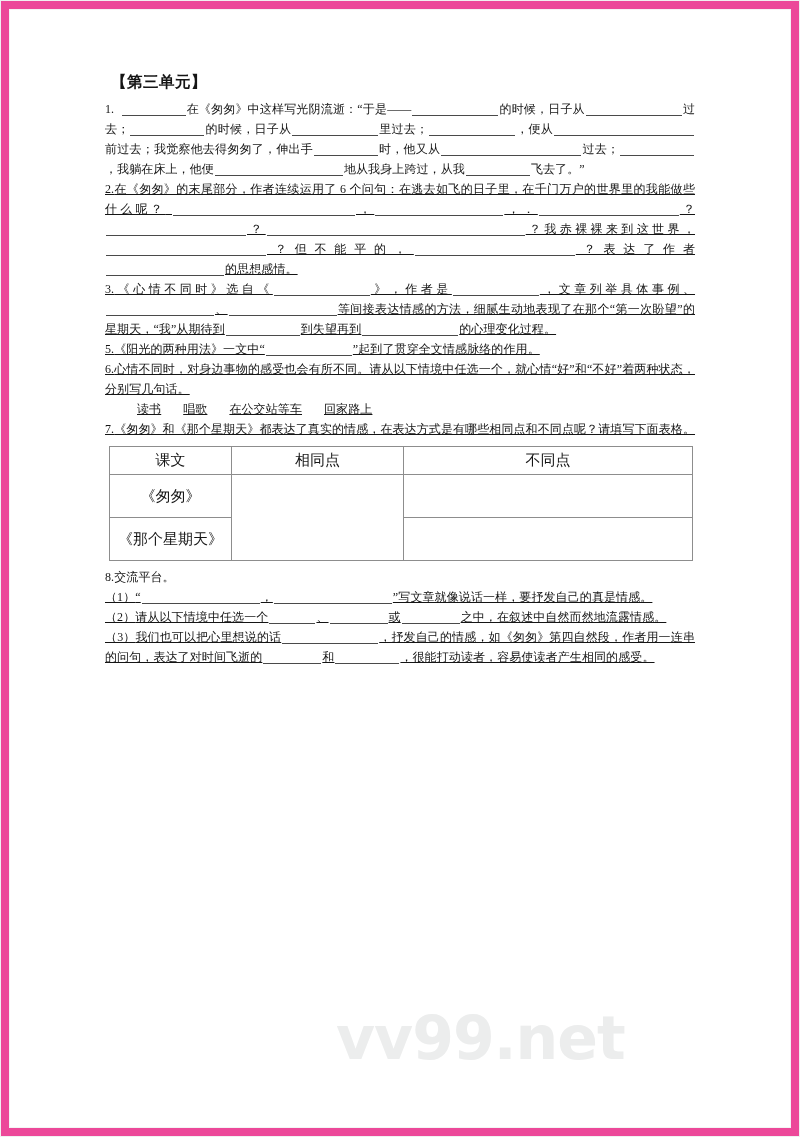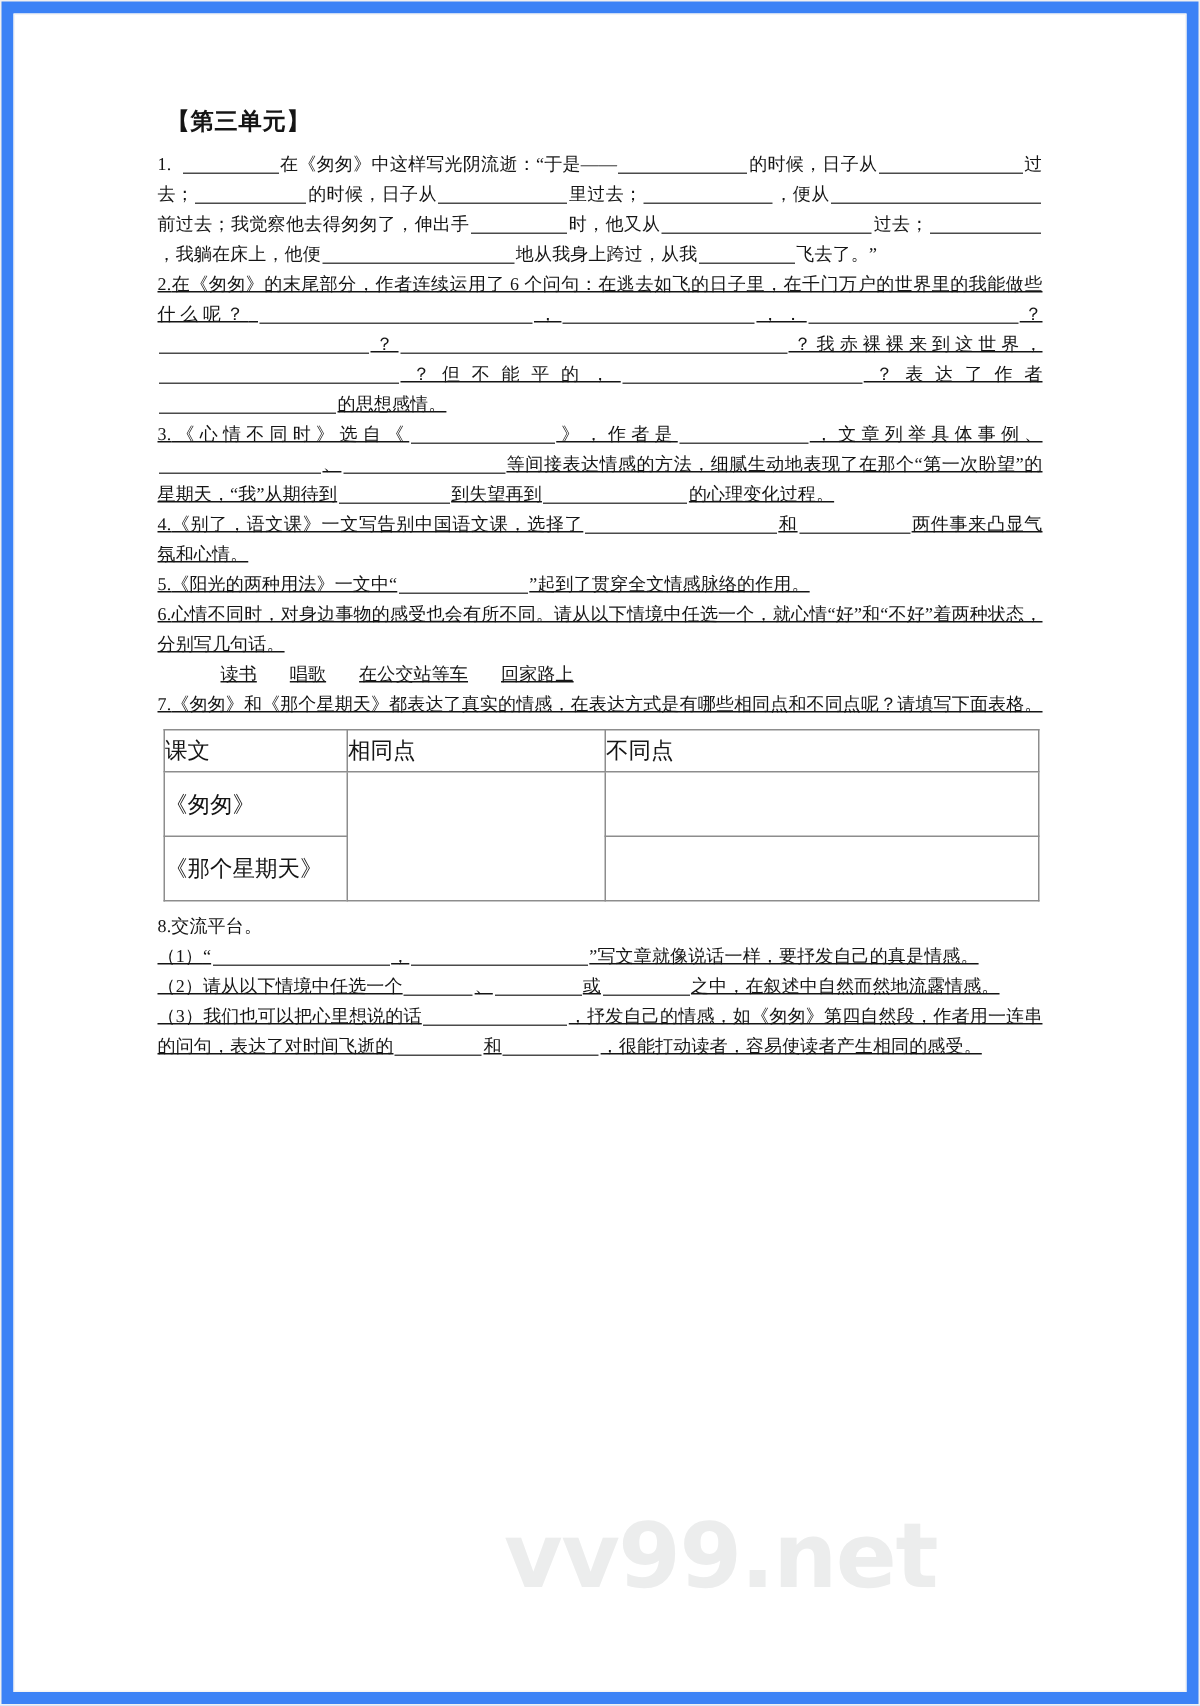--- a/index.html
+++ b/index.html
@@ -4,21 +4,21 @@
 <style>
   html, body {
     margin: 0;
     padding: 0;
     background: #ffffff;
   }
   .page {
     position: relative;
     width: 800px;
     height: 1137px;
-    background: #3b82f6;
+    background: #ec4899;
     box-sizing: border-box;
     border: 1px solid #f0f0f0;
     overflow: hidden;
     font-family: "Liberation Serif", "DejaVu Serif", serif;
     color: #151515;
   }
   .sheet {
     position: absolute;
     left: 8px;
     top: 8px;
@@ -66,21 +66,21 @@
   .w7  { width: 74px; }
   .w8  { width: 86px; }
   .w9  { width: 96px; }
   .w10 { width: 108px; }
   .w11 { width: 118px; }
   .w12 { width: 128px; }
   .w13 { width: 140px; }
   .w15 { width: 160px; }
   .w17 { width: 182px; }
   .w24 { width: 258px; }
-  .sp-item { margin-left: 42px; }
+  .sp-item { margin-left: 32px; }
   .scenarios span { margin-right: 22px; }
 
   
   .rule {
     display: inline-block;
     border-bottom: 1.15px solid #4a4a4a;
     height: 15px;
     vertical-align: -3px;
     margin-left: 4px;
   }
@@ -90,20 +90,21 @@
   
   table.cmp {
     border-collapse: collapse;
     width: 583px;
     margin: 7px 0 6px 4px;
     table-layout: fixed;
   }
   table.cmp td {
     border: 1.1px solid #8d8d8d;
     font-size: 15px;
+    text-align: center;
     vertical-align: middle;
     padding: 0;
     color: #151515;
   }
   td.c-head { height: 27px; }
   td.c-body { height: 42px; }
   col.col1 { width: 122px; }
   col.col2 { width: 172px; }
   col.col3 { width: 289px; }
 
@@ -129,21 +130,20 @@
   <div class="content">
 
     <div class="unit-title">【第三单元】</div>
 
     <p class="q"><span>1.</span>&nbsp;&nbsp;<span class="bl w6"></span><span>在《匆匆》中这样写光阴流逝：“于是——</span><span class="bl w8"></span><span>的时候，日子从</span><span class="bl w9"></span><span>过去；</span><span class="bl w7"></span><span>的时候，日子从</span><span class="bl w8"></span><span>里过去；</span><span class="bl w8"></span><span>，便从</span><span class="bl w13"></span><span>前过去；我觉察他去得匆匆了，伸出手</span><span class="bl w6"></span><span>时，他又从</span><span class="bl w13"></span><span>过去；</span><span class="bl w7"></span><span>，我躺在床上，他便</span><span class="bl w12"></span><span>地从我身上跨过，从我</span><span class="bl w6"></span><span>飞去了。”</span></p>
 
     <p class="q"><span>2.</span><span>在《匆匆》的末尾部分，作者连续运用了 6 个问句：在逃去如飞的日子里，在千门万户的世界里的我能做些什么呢？</span>&nbsp;<span class="bl w17"></span><span>，</span><span class="bl w12"></span><span>，．</span><span class="bl w13"></span><span>？</span><span class="bl w13"></span><span>？</span><span class="bl w24"></span><span>？我赤裸裸来到这世界，</span><span class="bl w15"></span><span>？但不能平的，</span><span class="bl w15"></span><span>？表达了作者</span><span class="bl w11"></span><span>的思想感情。</span></p>
 
     <p class="q"><span>3.</span><span>《心情不同时》选自《</span><span class="bl w9"></span><span>》，作者是</span><span class="bl w8"></span><span>，文章列举具体事例、</span><span class="bl w10"></span><span>、</span><span class="bl w10"></span><span>等间接表达情感的方法，细腻生动地表现了在那个“第一次盼望”的星期天，“我”从期待到</span><span class="bl w7"></span><span>到失望再到</span><span class="bl w9"></span><span>的心理变化过程。</span></p>
 
-    <p class="q"><span>4.</span><span>《别了，语文课》一文写告别中国语文课，选择了</span><span class="bl w12"></span><span>和</span><span class="bl w7"></span><span>两件事来凸显气氛和心情。</span></p>
 
     <p class="q"><span>5.</span><span>《阳光的两种用法》一文中“</span><span class="bl w8"></span><span>”起到了贯穿全文情感脉络的作用。</span></p>
 
     <p class="q"><span>6.</span><span>心情不同时，对身边事物的感受也会有所不同。请从以下情境中任选一个，就心情“好”和“不好”着两种状态，分别写几句话。</span></p>
 
     <p class="q sp-item scenarios"><span>读书</span><span>唱歌</span><span>在公交站等车</span><span>回家路上</span></p>
 
 
 
     <p class="q"><span>7.</span><span>《匆匆》和《那个星期天》都表达了真实的情感，在表达方式是有哪些相同点和不同点呢？请填写下面表格。</span></p>

